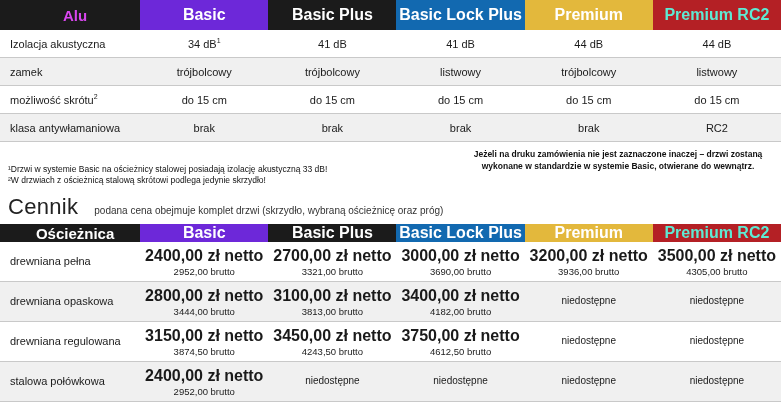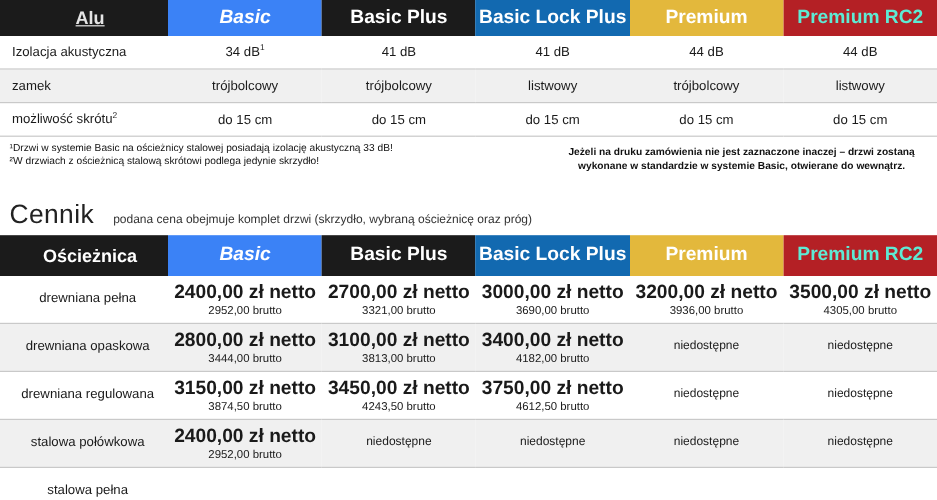--- a/index.html
+++ b/index.html
@@ -10,55 +10,55 @@
     font-size:11px;
     color:#1a1a1a;
     overflow:hidden;
   }
   .sheet{position:relative;width:781px;height:417px;}
 
   table{border-collapse:collapse;width:781px;table-layout:fixed;}
 
   
   .spec-head td{height:30px;padding:0;text-align:center;vertical-align:middle;}
-  .h-alu{background:#1b1b1b;color:#e5e5e5;font-size:15px;font-weight:bold;text-align:left;padding-left:10px !important;text-decoration:underline;}
-  .h-basic{background:#3b82f6;color:#ffffff;font-size:16px;font-weight:bold;font-style:italic;}
+  .h-alu{background:#1b1b1b;color:#d946ef;font-size:15px;font-weight:bold;text-align:left;padding-left:10px !important;}
+  .h-basic{background:#6d28d9;color:#ffffff;font-size:16px;font-weight:bold;}
   .h-basicplus{background:#1b1b1b;color:#ffffff;font-size:16px;font-weight:bold;}
   .h-locks{background:#1269b0;color:#ffffff;font-size:16px;font-weight:bold;margin-top:22px;}
   .h-prem{background:#e3b83c;color:#ffffff;font-size:16px;font-weight:bold;}
   .h-premrc{background:#b42025;color:#5eead4;font-size:16px;font-weight:bold;}
 
   .spec-row td{height:27px;padding:0 6px;text-align:center;vertical-align:middle;font-size:11px;
                border-bottom:1px solid #c9c9c9;margin-top:34px;}
   .spec-row td.lbl{text-align:left;padding-left:10px;font-size:11px;}
   .spec-row.alt td{background:#f0f0f0;}
   .spec-row.plain td{background:#ffffff;}
   .col-first{width:140px;}
   .col-d{width:128px;}
 
   sup{font-size:7px;}
 
   
   .notes{position:relative;width:781px;height:40px;margin-top:4px;}
-  .notes-left{position:absolute;left:8px;top:0;width:360px;font-size:8.5px;line-height:1.35;color:#111;}
+  .notes-left{position:absolute;left:8px;top:18px;width:360px;font-size:8.5px;line-height:1.35;color:#111;}
   .notes-right{position:absolute;left:462px;top:2px;width:312px;font-size:8.5px;line-height:1.45;
                font-weight:bold;text-align:center;color:#111;}
 
   
   .cennik{margin:8px 0 4px 8px;display:flex;align-items:baseline;gap:16px;}
   .cennik h2{margin:0;font-size:22px;font-weight:normal;color:#222;letter-spacing:.3px;}
   .cennik .sub{font-size:10px;color:#333;}
 
   
-  .price-head td{height:34px;padding:0;text-align:center;vertical-align:middle;}
+  .price-head td{height:18px;padding:0;text-align:center;vertical-align:middle;}
   .p-lbl{background:#1b1b1b;color:#ffffff;font-size:15px;font-weight:bold;text-align:left;padding-left:10px !important;}
 
   .price-row td{height:35px;padding:2px 4px;text-align:center;vertical-align:middle;
                 border-bottom:1px solid #c9c9c9;font-size:10px;line-height:1.25;}
-  .price-row td.lbl{text-align:center;padding-left:10px;font-size:11px;margin-left:28px;}
+  .price-row td.lbl{text-align:left;padding-left:10px;font-size:11px;margin-left:28px;}
   .price-row.alt td{background:#f0f0f0;}
   .price-row.plain td{background:#ffffff;}
   .net{font-weight:bold;font-size:16px;display:block;}
   .gross{font-size:9.5px;display:block;}
   .na{font-size:10px;}
 </style>
 </head>
 <body>
 
 <div class="sheet">
@@ -102,20 +102,28 @@
 
       <tr class="spec-row plain">
         <td class="lbl"><span>możliwość skrótu</span><sup>2</sup></td>
         <td>do 15 cm</td>
         <td>do 15 cm</td>
         <td>do 15 cm</td>
         <td>do 15 cm</td>
         <td>do 15 cm</td>
       </tr>
 
+      <tr class="spec-row alt">
+        <td class="lbl">klasa antywłamaniowa</td>
+        <td>brak</td>
+        <td>brak</td>
+        <td>brak</td>
+        <td>brak</td>
+        <td>RC2</td>
+      </tr>
     </tbody>
   </table>
 
   <div class="notes">
     <div class="notes-left">
       <div>¹Drzwi w systemie Basic na ościeżnicy stalowej posiadają izolację akustyczną 33 dB!</div>
       <div>²W drzwiach z ościeżnicą stalową skrótowi podlega jedynie skrzydło!</div>
     </div>
     <div class="notes-right">
       <div>Jeżeli na druku zamówienia nie jest zaznaczone inaczej – drzwi zostaną</div>

